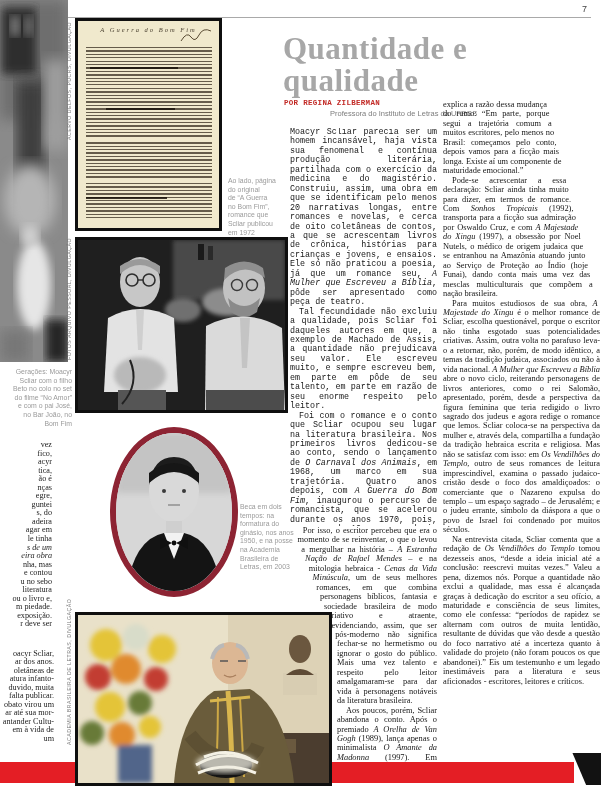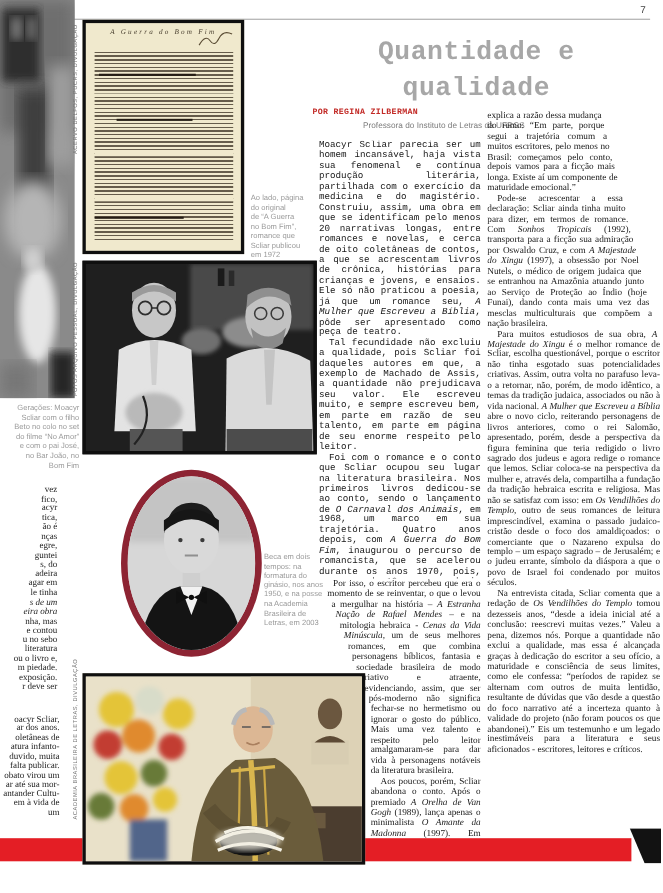--- a/index.html
+++ b/index.html
@@ -9,22 +9,22 @@
   
   .top-rule{position:absolute;left:0;top:17px;width:591px;height:1px;background:#a9a9a9;z-index:0;}
   .page-num{position:absolute;left:582px;top:4px;font-family:"Liberation Sans",sans-serif;
             font-size:9px;color:#444;z-index:1;}
   .red-bar{position:absolute;left:0;top:762px;width:574px;height:21px;background:#e41e25;z-index:1;}
   .corner-flag{position:absolute;left:570px;top:753px;width:31px;height:32px;background:#121212;
                clip-path:polygon(8% 0,100% 0,100% 100%,52% 100%);z-index:2;}
 
   
   .headline{position:absolute;left:283px;top:33px;width:300px;
-            font-family:Liberation Mono, monospace;font-weight:bold;
-            font-size:24px;line-height:32px;letter-spacing:.5px;color:#a7a7a7;white-space:pre-line;text-align:center;}
+            font-family:Liberation Serif, serif;font-weight:bold;
+            font-size:31px;line-height:32px;letter-spacing:.5px;color:#a7a7a7;white-space:pre-line;}
   .byline{position:absolute;left:284px;top:99px;font-family:Liberation Mono, monospace;
           font-weight:bold;font-size:7.5px;letter-spacing:.3px;color:#c22a26;}
   .byline-role{position:absolute;left:284px;top:109px;font-family:Liberation Sans, sans-serif;
           font-size:7.5px;color:#7d7d7d;padding-left:46px;}
 
   
   .bodycol{position:absolute;font-size:8.4px;line-height:9.45px;text-align:justify;
            color:#161616;hyphens:auto;}
   .bodycol p{margin:0;}
   .bodycol p + p{text-indent:9px;}
@@ -254,21 +254,21 @@
   </div>
   <div class="credit" style="left:66px;top:615px;height:130px">ACADEMIA BRASILEIRA DE LETRAS, DIVULGAÇÃO</div>
 
   <div class="headline">Quantidade e
 qualidade</div>
   <div class="byline">POR REGINA ZILBERMAN</div>
   <div class="byline-role">Professora do Instituto de Letras da UFRGS</div>
 
   <div class="bodycol" id="col1a">
     <p>Moacyr Scliar parecia ser um homem incansável, haja vista sua fenomenal e contínua produção literária, partilhada com o exercício da medicina e do magistério. Construiu, assim, uma obra em que se identificam pelo menos 20 narrativas longas, entre romances e novelas, e cerca de oito coletâneas de contos, a que se acrescentam livros de crônica, histórias para crianças e jovens, e ensaios. Ele só não praticou a poesia, já que um romance seu, <i>A Mulher que Escreveu a Bíblia</i>, pôde ser apresentado como peça de teatro.</p>
-    <p>Tal fecundidade não excluiu a qualidade, pois Scliar foi daqueles autores em que, a exemplo de Machado de Assis, a quantidade não prejudicava seu valor. Ele escreveu muito, e sempre escreveu bem, em parte em razão de seu talento, em parte em página de seu enorme respeito pelo leitor.</p>
+    <p>Tal fecundidade não excluiu a qualidade, pois Scliar foi daqueles autores em que, a exemplo de Machado de Assis, a quantidade não prejudicava seu valor. Ele escreveu muito, e sempre escreveu bem, em parte em pôde de seu talento, em parte em razão de seu enorme respeito pelo leitor.</p>
     <p>Foi com o romance e o conto que Scliar ocupou seu lugar na literatura brasileira. Nos primeiros livros dedicou-se ao conto, sendo o lançamento de <i>O Carnaval dos Animais</i>, em 1968, um marco em sua trajetória. Quatro anos depois, com <i>A Guerra do Bom Fim</i>, inaugurou o percurso de romancista, que se acelerou durante os anos 1970, pois, em menos de 10 anos, produziu seis outras narrativas longas. A partir daí, o ritmo abrandou, até porque o investimento em obras como <i>A Estranha Nação de Rafael Mendes</i>, de 1983, e <i>Cenas da Vida Minúscula</i>, de 1991, tomou muito de seu tempo, consumido com pesquisa, reflexões e reescritas. A essas alturas, Scliar já tinha lançado <i>O Centauro no Jardim</i> (1980), ponto de chegada de sua interpretação, de um lado, do processo de transplante da cultura judaica para o Brasil, de outro, da formação nacional, calcada no hibridismo étnico e na aspiração à ascensão social.</p>
   </div>
   <div class="bodycol" id="col1b">
     <div class="spacer-oval"></div>
     <p class="indent-first">Por isso, o escritor percebeu que era o momento de se reinventar, o que o levou a mergulhar na história – <i>A Estranha Nação de Rafael Mendes</i> – e na mitologia hebraica - <i>Cenas da Vida Minúscula</i>, um de seus melhores romances, em que combina personagens bíblicos, fantasia e sociedade brasileira de modo criativo e atraente, evidenciando, assim, que ser pós-moderno não significa fechar-se no hermetismo ou ignorar o gosto do público. Mais uma vez talento e respeito pelo leitor amalgamaram-se para dar vida à personagens notáveis da literatura brasileira.</p>
     <p>Aos poucos, porém, Scliar abandona o conto. Após o premiado <i>A Orelha de Van Gogh</i> (1989), lança apenas o minimalista <i>O Amante da Madonna</i> (1997). Em entrevista ao periódico eletrônico WebMosaica (),</p>
   </div>
   <div class="bodycol" id="col2">
     <div class="spacer-title"></div>
     <p>explica a razão dessa mudança do rumo: “Em parte, porque segui a trajetória comum a muitos escritores, pelo menos no Brasil: começamos pelo conto, depois vamos para a ficção mais longa. Existe aí um componente de maturidade emocional.”</p>

